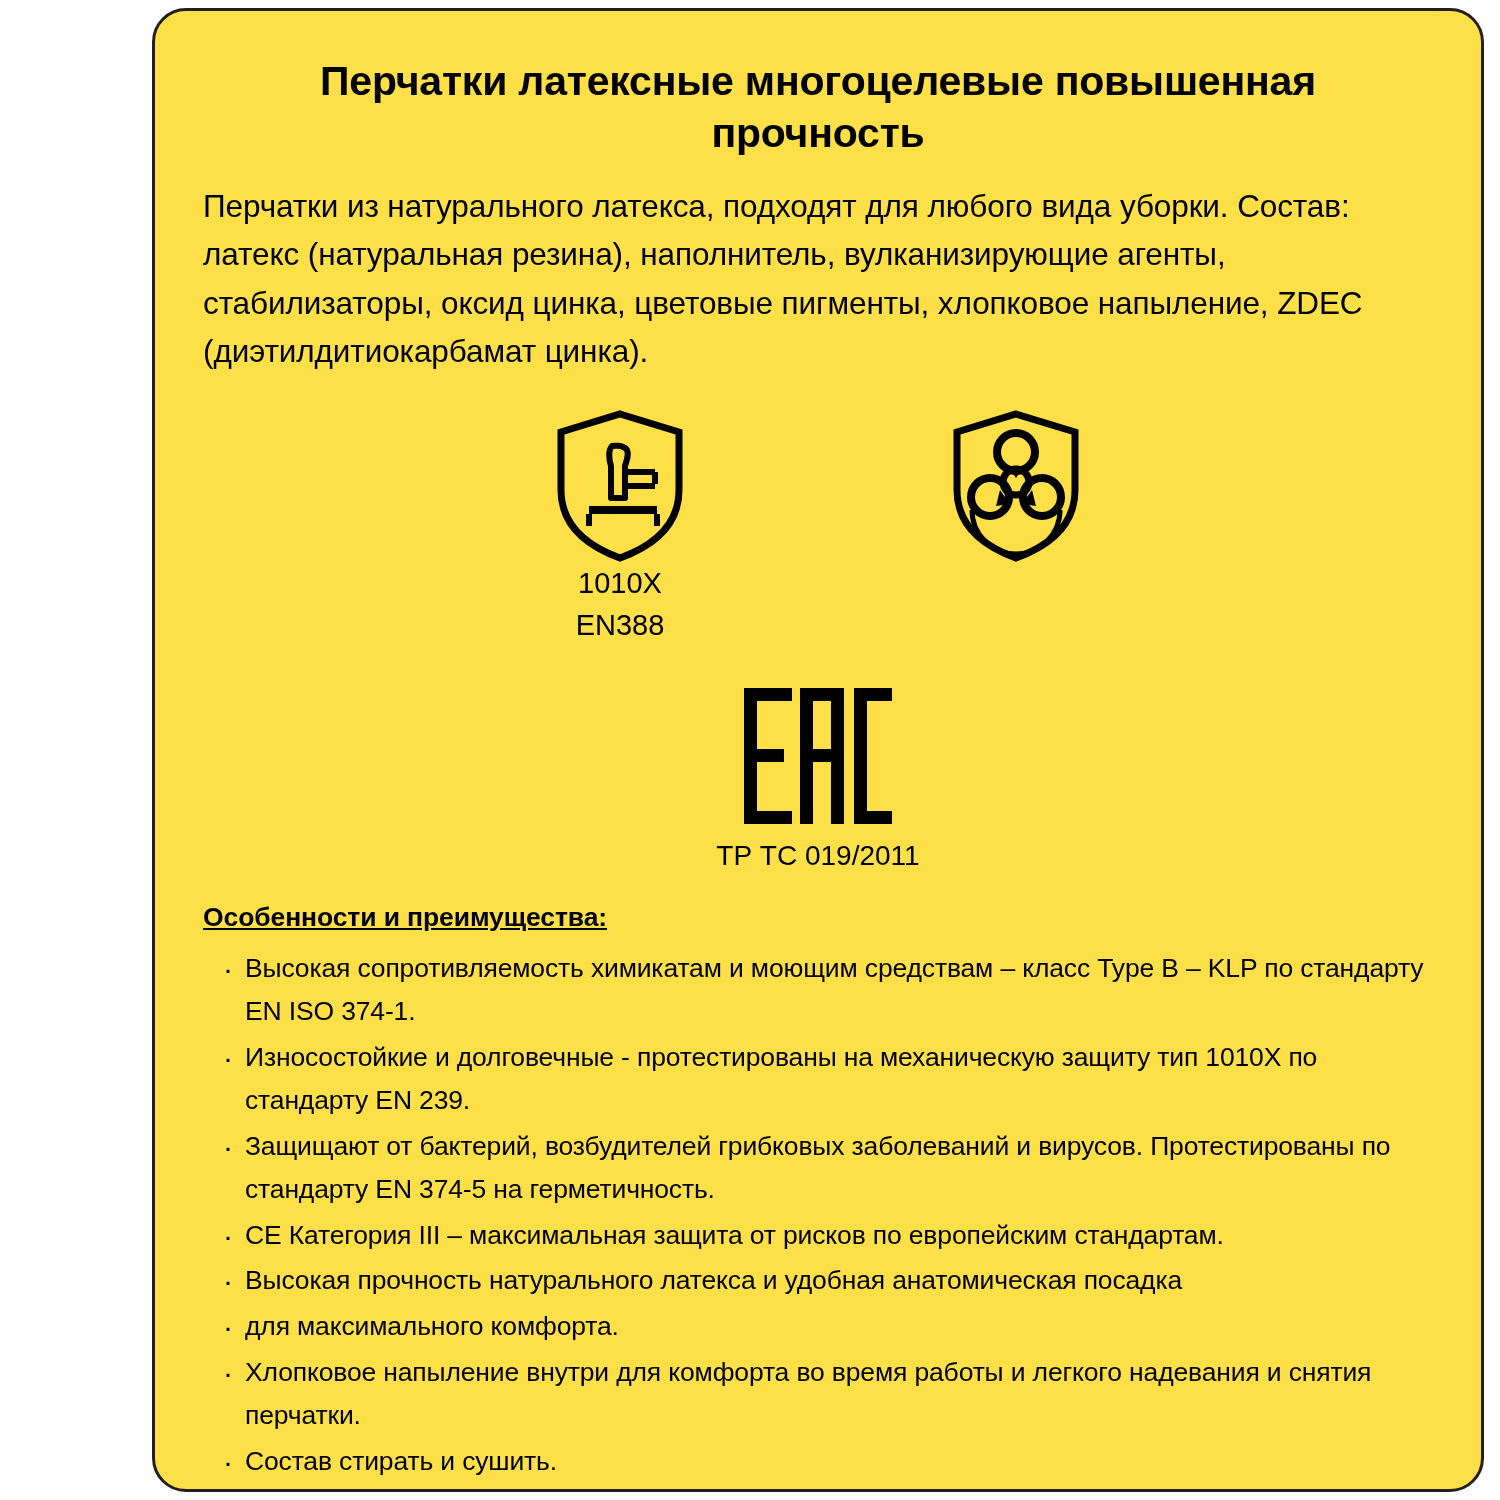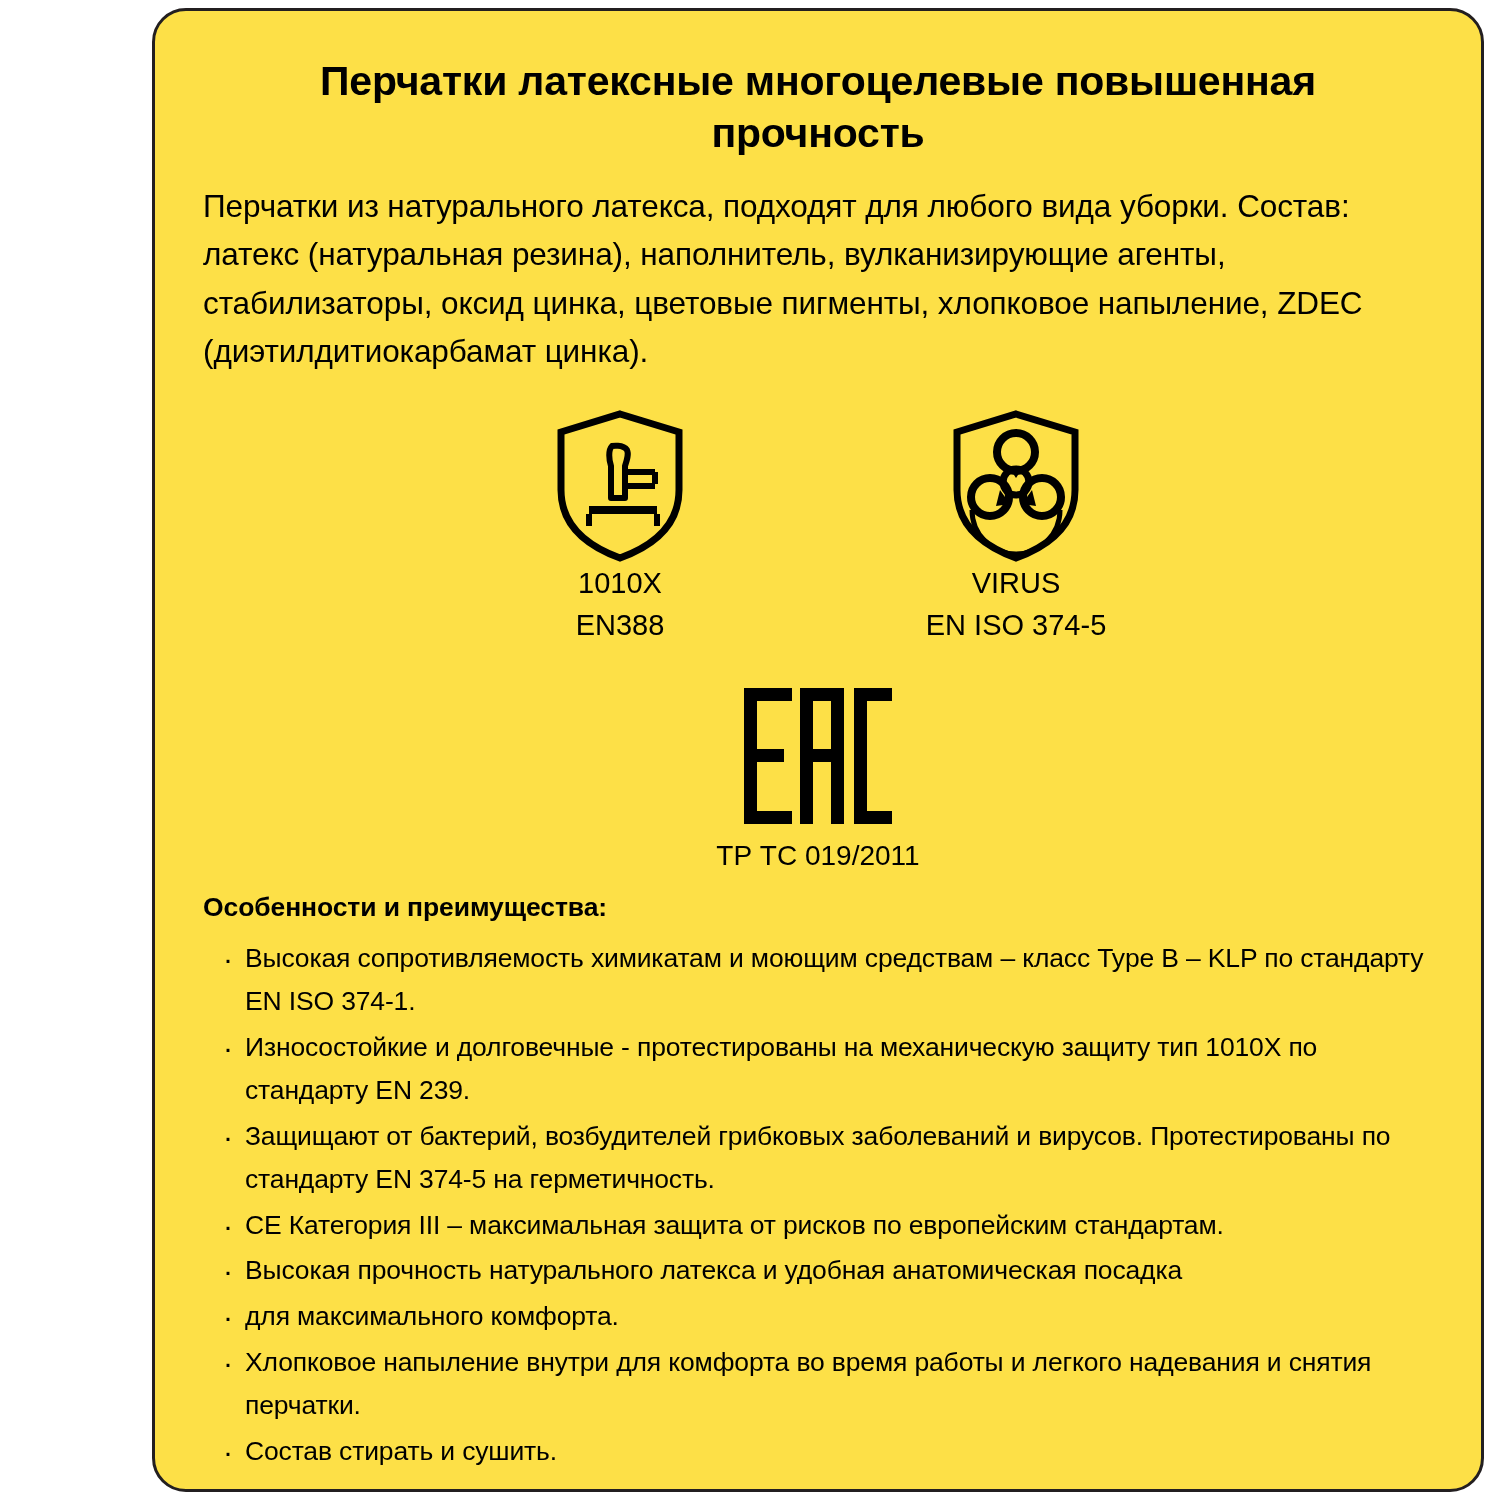--- a/index.html
+++ b/index.html
@@ -83,24 +83,25 @@
     width: 160px;
     height: 148px;
   }
   .eac-cap {
     margin-top: 10px;
     font-size: 28px;
   }
 
   
   .feat-title {
-    margin-top: 20px;
+    margin-top: 30px;
     font-size: 26.5px;
     font-weight: bold;
     letter-spacing: -0.1px;
+    text-decoration: underline;
   }
   ul.features {
     list-style: none;
     margin: 14px 0 0 0;
     padding: 0 0 0 14px;
   }
   ul.features li {
     position: relative;
     font-size: 26.5px;
     line-height: 1.62;
@@ -161,24 +162,20 @@
                 <circle cx="-26" cy="15" r="19" fill="none" stroke="#000" stroke-width="8"></circle>
                 <circle cx="26" cy="15" r="19" fill="none" stroke="#000" stroke-width="8"></circle>
               </g>
               <path d="M-8 -16 L8 -16 L0 -4 Z" fill="#000"></path>
               <path d="M-16 8 L-6 22 L-20 24 Z" fill="#000"></path>
               <path d="M16 8 L20 24 L6 22 Z" fill="#000"></path>
               <path d="M-44 28 A44 44 0 0 0 44 28" fill="none" stroke="#000" stroke-width="5"></path>
             </g>
           </svg>
         </span>
-        <div class="cap">
-          <div>VIRUS</div>
-          <div>EN ISO 374-5</div>
-        </div>
       </div>
 
     </div>
 
     <div class="eac-wrap">
       <span class="eac-mark">
         <svg viewBox="0 0 160 148" width="160" height="148" aria-hidden="true">
 
           <rect x="6" y="6" width="13" height="136" fill="#000"></rect>
           <rect x="6" y="6" width="48" height="13" fill="#000"></rect>

